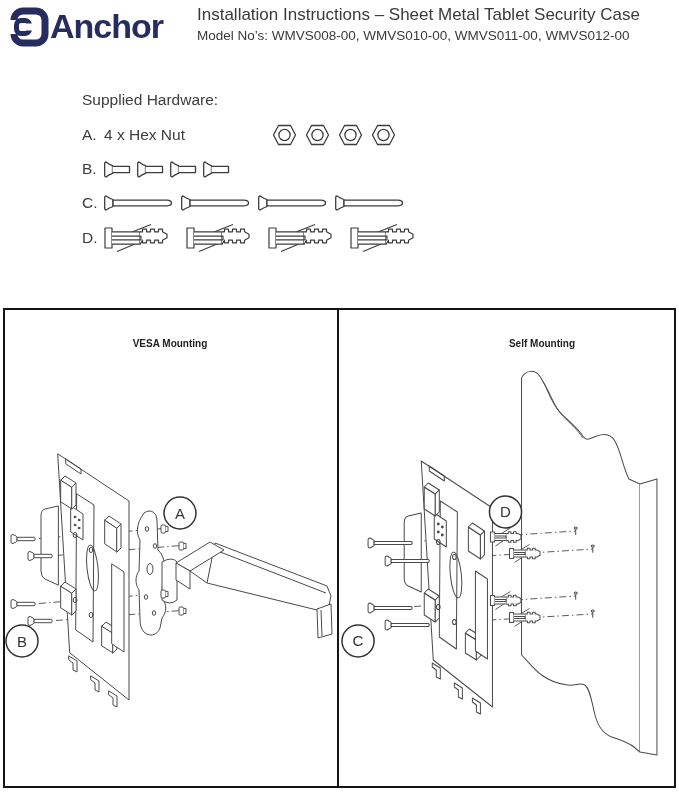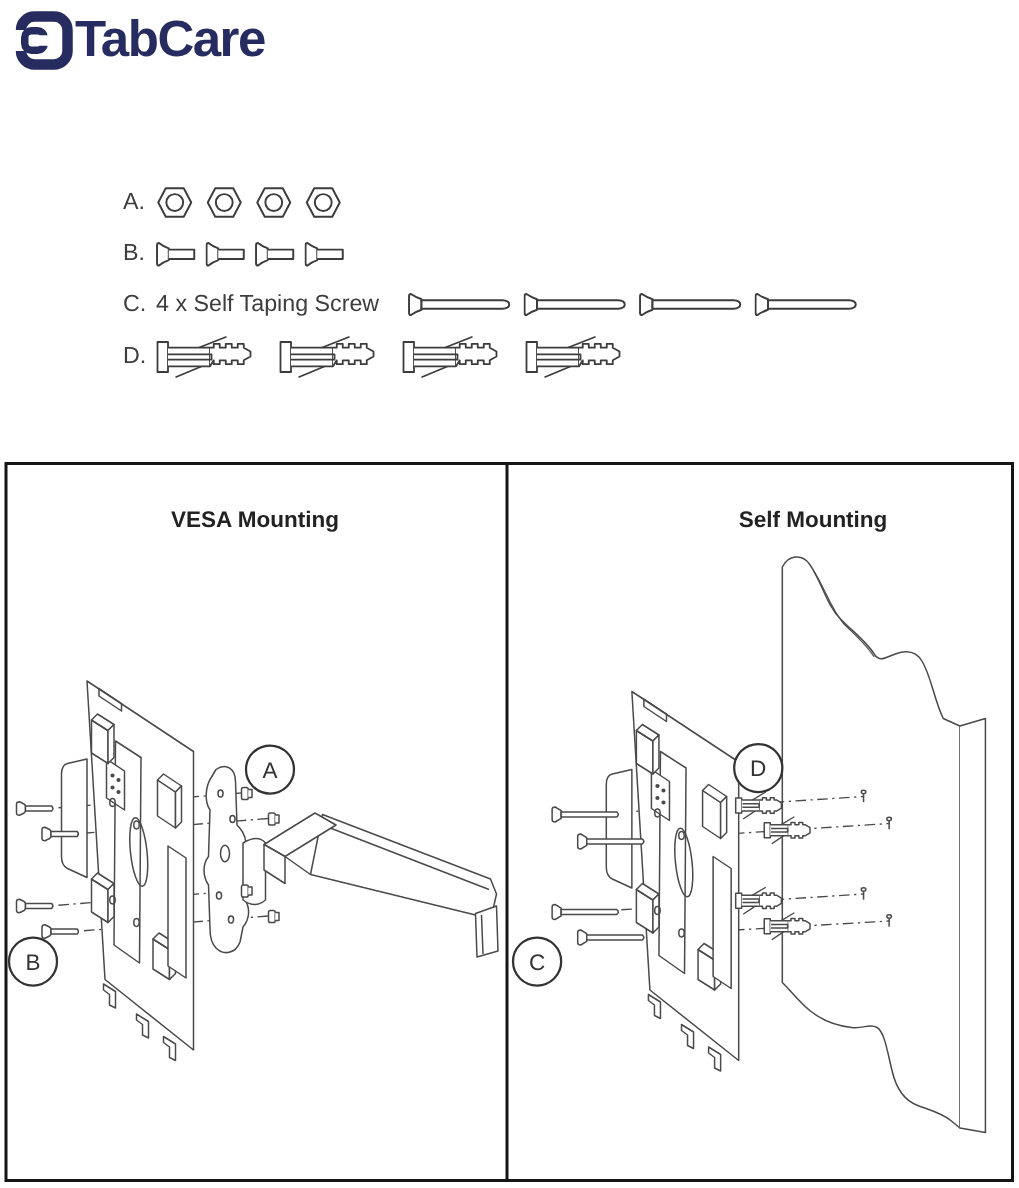--- a/index.html
+++ b/index.html
@@ -24,21 +24,21 @@
   .hw-icons.gap8{gap:8px;} .hw-icons.gap4{gap:6px;}
   .hw-icons svg{display:block;}
 
   
   .panels{position:absolute;left:3px;top:308px;width:669px;height:476px;
           border:2px solid #151515;display:flex;background:#fff;}
   .panel{position:relative;height:100%;}
   .panel.left{width:332px;}
   .panel.right{flex:1;border-left:2.5px solid #151515;}
   .panel-title{position:absolute;top:28px;transform:translateX(-50%);
-               font-size:15px;font-weight:700;color:#222;white-space:nowrap;}
+               font-size:10px;font-weight:700;color:#222;white-space:nowrap;}
   .panel.left .panel-title{left:165px;}
   .panel.right .panel-title{left:203px;}
   .diagram{position:absolute;left:0;top:0;width:100%;height:100%;}
   .defs-holder{position:absolute;width:0;height:0;overflow:hidden;}
 </style>
 </head>
 <body>
 
 <div class="page">
 
@@ -125,27 +125,31 @@
   </svg>
 
   <div class="logo">
     <svg viewBox="0 0 40 40" width="40" height="40">
       <rect x="5" y="4" width="31" height="32" rx="9" fill="none" stroke="#262c5f" stroke-width="7"></rect>
       <rect x="0" y="13" width="9" height="14" fill="#fff"></rect>
       <rect x="7.5" y="13.5" width="13" height="13" rx="4.5" fill="none" stroke="#262c5f" stroke-width="5"></rect>
       <rect x="17.5" y="16.5" width="6" height="7" fill="#fff"></rect>
     </svg>
   </div>
-  <div class="brand">TabCare</div>
+  <div class="brand">Anchor</div>
   <div class="titles">
-  </div>
-
+    <div class="doc-title">Installation Instructions – Sheet Metal Tablet Security Case</div>
+    <div class="doc-subtitle">Model No’s: WMVS008-00, WMVS010-00, WMVS011-00, WMVS012-00</div>
+  </div>
+
+  <div class="hw-heading">Supplied Hardware:</div>
 
   <div class="hw-row rA">
     <span class="hw-key">A.</span>
+    <span class="hw-label">4 x Hex Nut</span>
     <span class="hw-icons gap8">
       <svg width="25" height="22" viewBox="0 0 25 22">
           <use href="#hexnut"></use>
         </svg>
       <svg width="25" height="22" viewBox="0 0 25 22">
           <use href="#hexnut"></use>
         </svg>
       <svg width="25" height="22" viewBox="0 0 25 22">
           <use href="#hexnut"></use>
         </svg>
@@ -168,21 +172,20 @@
           <use href="#pscrew"></use>
         </svg>
       <svg width="27" height="17" viewBox="0 0 27 17">
           <use href="#pscrew"></use>
         </svg>
     </span>
   </div>
 
   <div class="hw-row rC">
     <span class="hw-key">C.</span>
-    <span class="hw-label">4 x Self Taping Screw</span>
     <span class="hw-icons gap8">
       <svg width="69" height="16" viewBox="0 0 69 16">
           <use href="#tscrew"></use>
         </svg>
       <svg width="69" height="16" viewBox="0 0 69 16">
           <use href="#tscrew"></use>
         </svg>
       <svg width="69" height="16" viewBox="0 0 69 16">
           <use href="#tscrew"></use>
         </svg>

